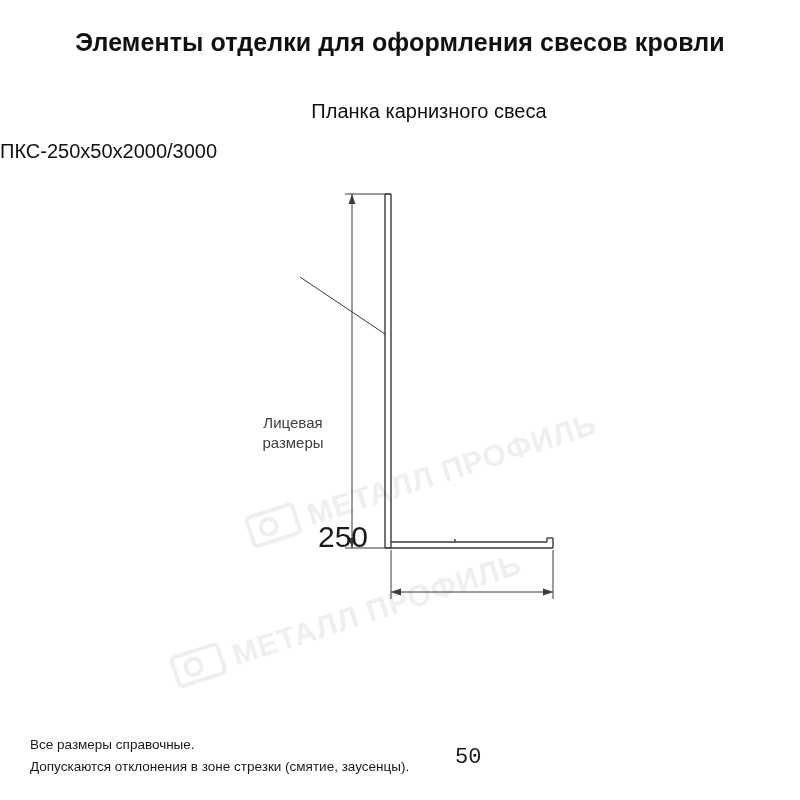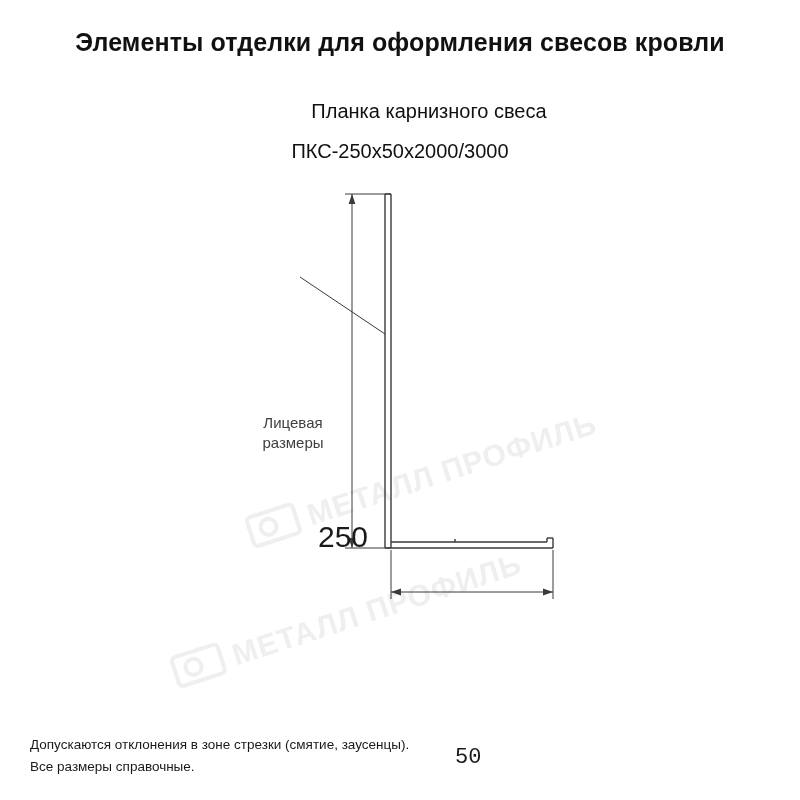--- a/index.html
+++ b/index.html
@@ -40,21 +40,21 @@
     text-align: center;
     font-size: 20px;
     color: #111111;
     padding-left: 29px;
   }
   .subtitle-2 {
     position: absolute;
     top: 140px;
     left: 0;
     width: 800px;
-    text-align: center;
+    text-align: left;
     font-size: 20px;
     color: #111111;
   }
   .drawing {
     position: absolute;
     top: 170px;
     left: 0;
     width: 800px;
     height: 470px;
   }
@@ -188,17 +188,17 @@
     <div class="label-face">
       <div>Лицевая</div>
       <div>размеры</div>
     </div>
 
     <div class="dim-250">250</div>
     <div class="dim-50">50</div>
   </div>
 
   <div class="footer">
+    <div>Все размеры справочные.</div>
     <div>Допускаются отклонения в зоне стрезки (смятие, заусенцы).</div>
-    <div>Все размеры справочные.</div>
   </div>
 
 </div>
 
 </body></html>

